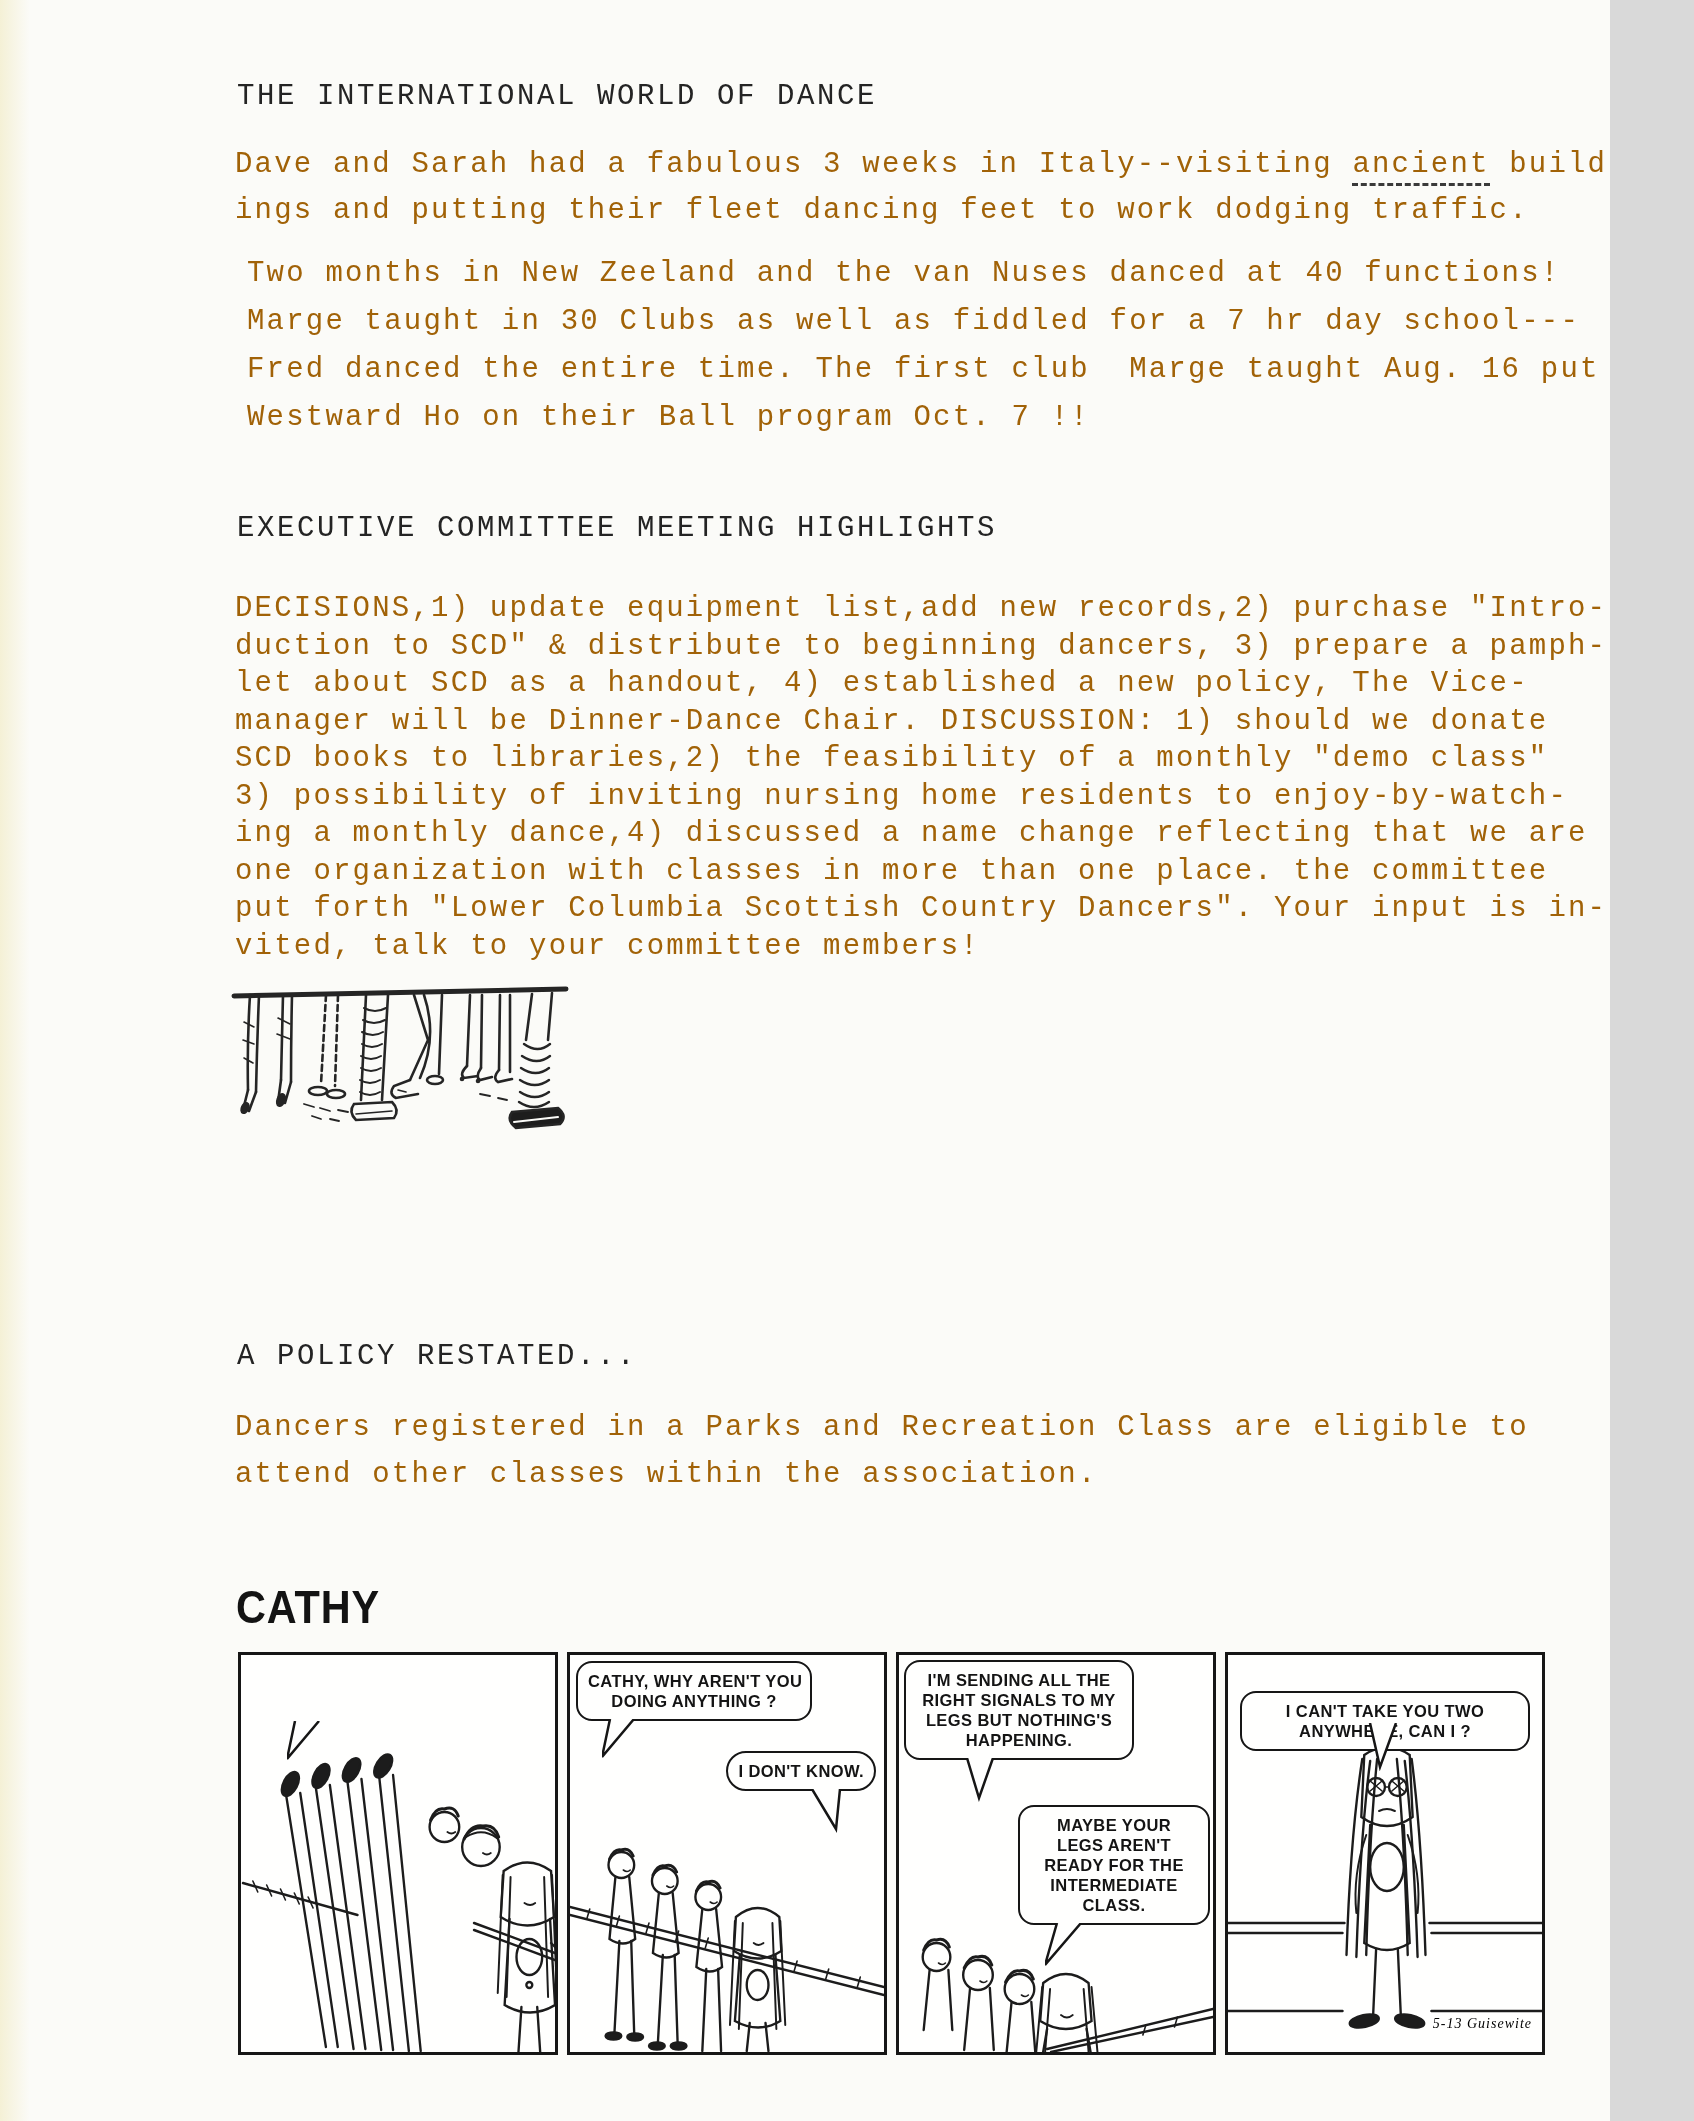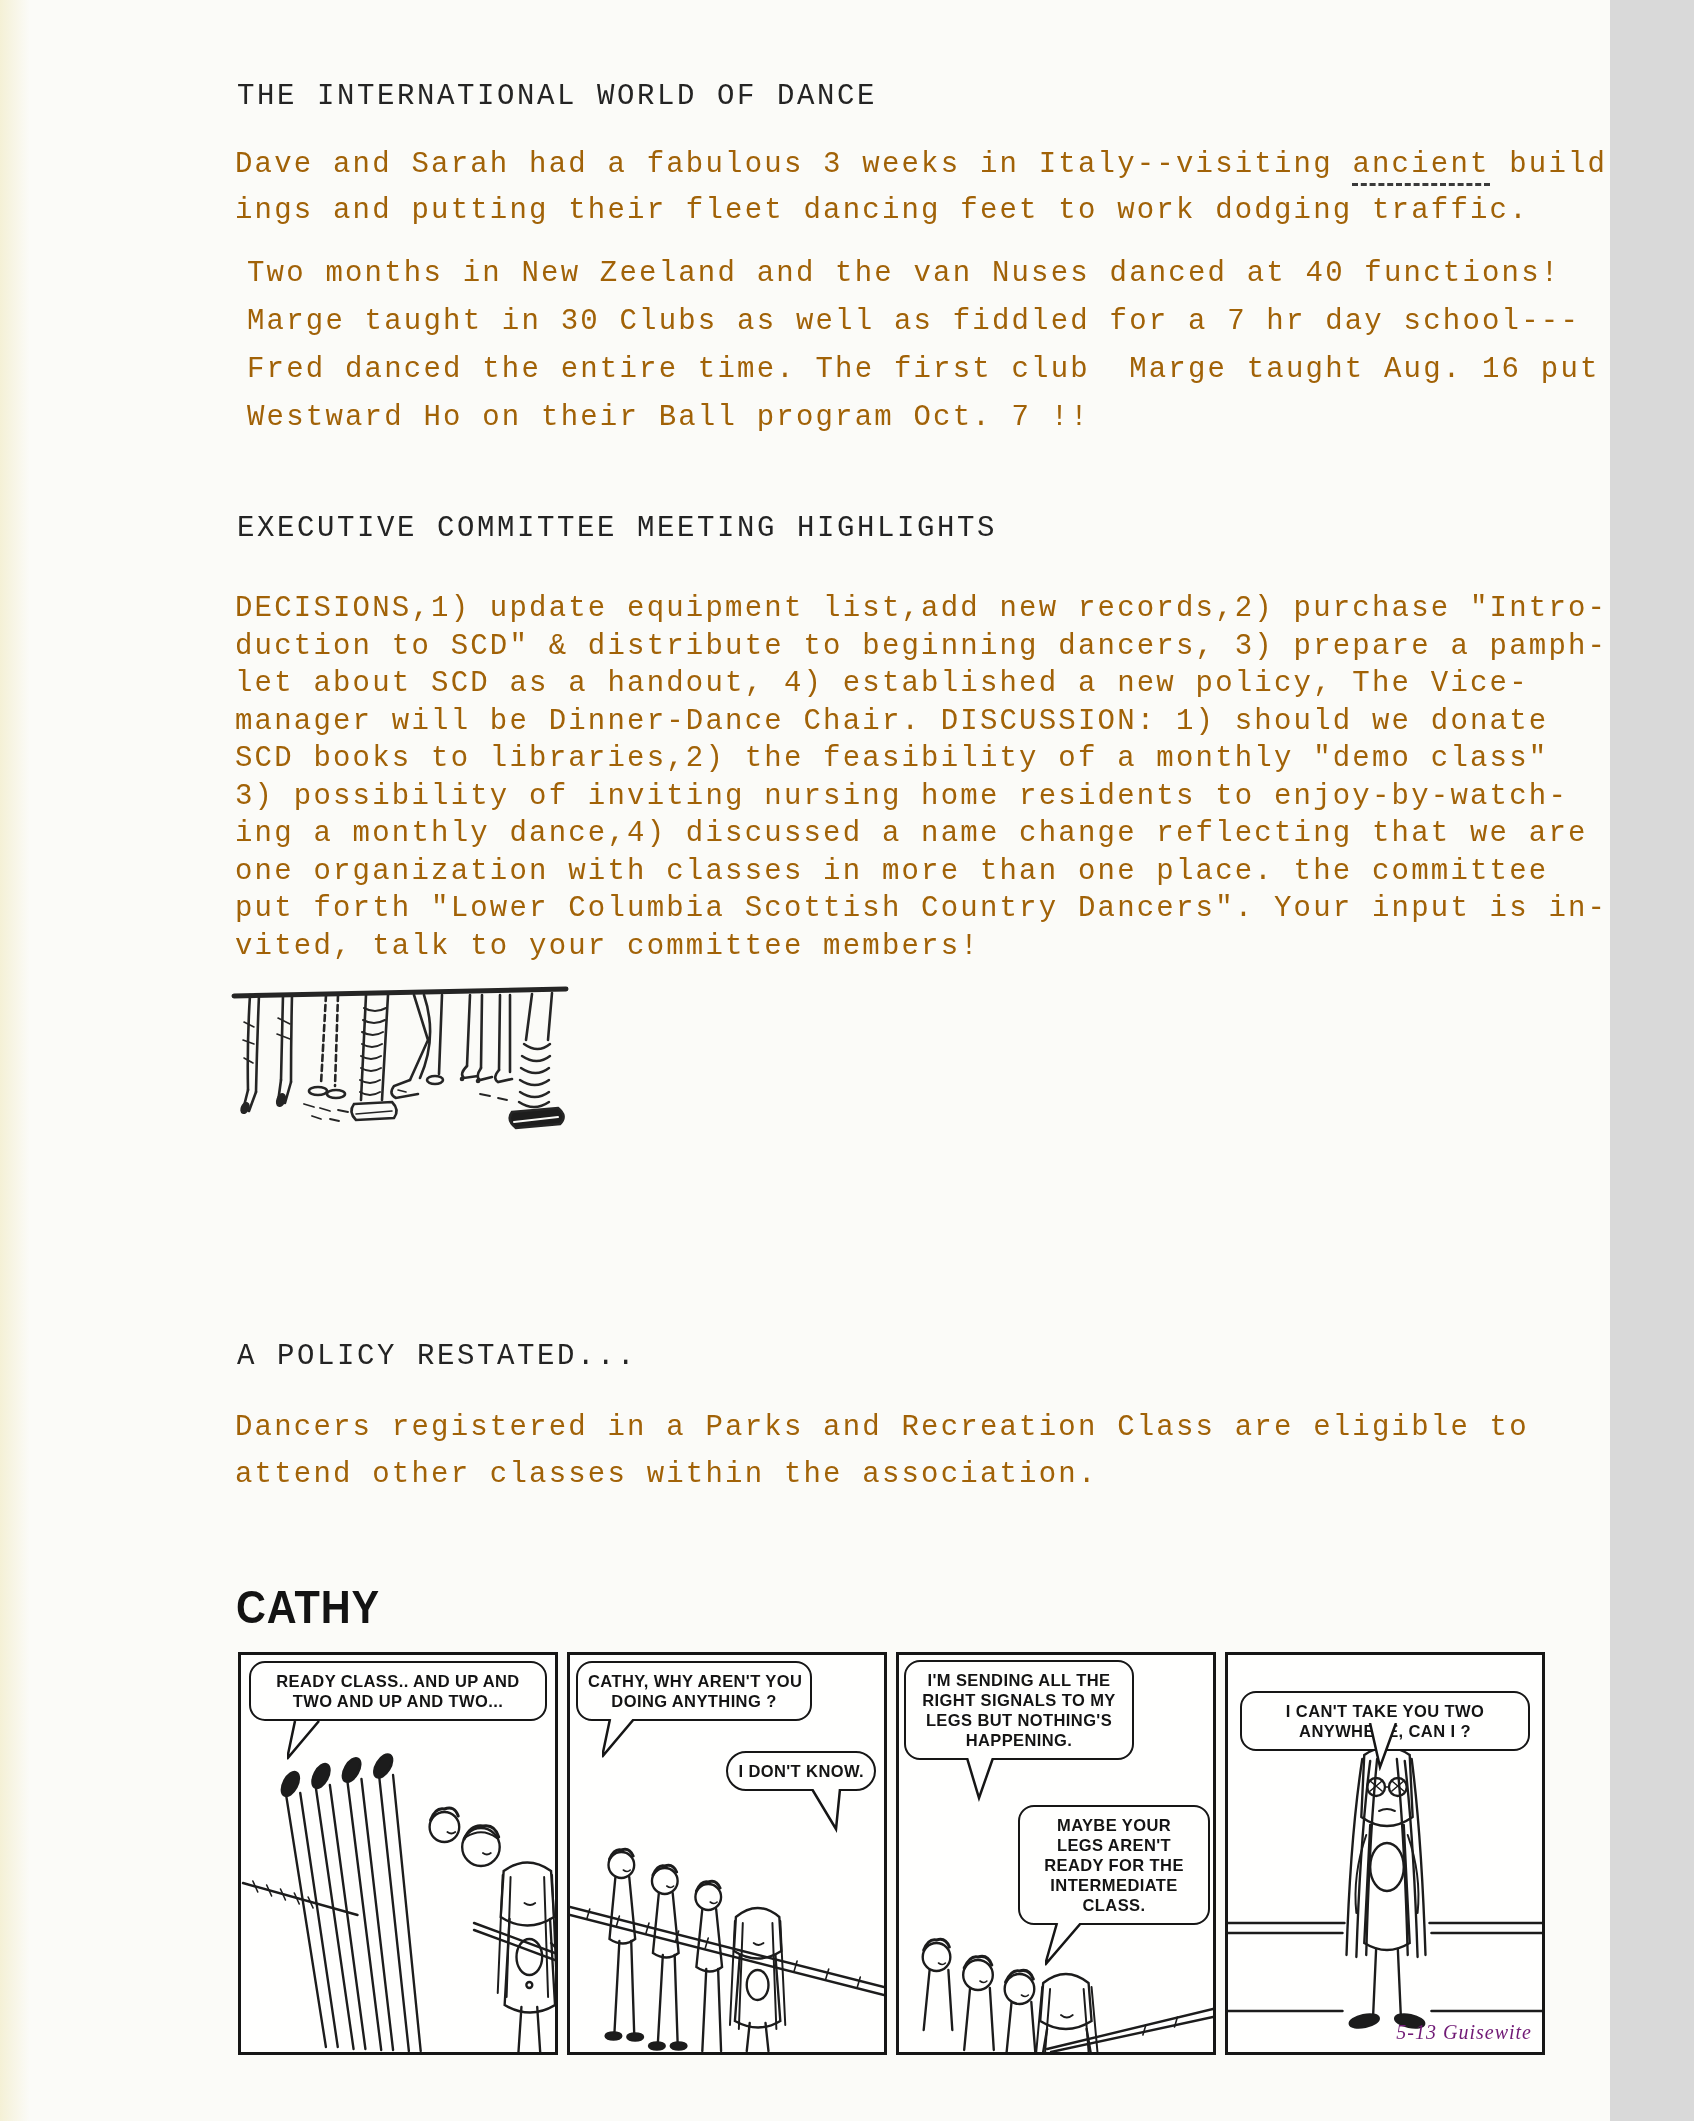--- a/index.html
+++ b/index.html
@@ -48,23 +48,23 @@
   .bubble{
     position:absolute;z-index:2;
     background:#fffffe;border:2.5px solid #161616;border-radius:16px;
     padding:8px 10px;
     font-family:"Liberation Sans",sans-serif;font-weight:700;
     font-size:16.5px;line-height:20px;letter-spacing:0.4px;
     white-space:pre;text-align:center;color:#141414;
   }
   .tail{position:absolute;z-index:3;}
   .sig{
-    position:absolute;right:10px;bottom:8px;z-index:2;
+    position:absolute;right:10px;bottom:20px;z-index:2;
     font-family:"Liberation Serif",serif;font-style:italic;
-    font-size:20px;letter-spacing:1px;color:#701a75;
+    font-size:14px;letter-spacing:1px;color:#000000;
   }
   .feet{position:absolute;left:228px;top:982px;}
 </style>
 </head>
 <body>
 
 <div class="page">
   <div class="scan-edge"></div>
 
   <div class="mono heading" style="left:237px;top:80px;">THE INTERNATIONAL WORLD OF DANCE</div>
@@ -169,22 +169,20 @@
           <path d="M265,220 l-5,118 M273,222 l-4,120 M315,220 l5,118 M307,222 l4,120" stroke-width="2"></path>
           <path d="M287,248 q6,4 11,0" stroke-width="1.8"></path>
           <path d="M272,264 l-5,86 q26,15 51,0 l-5,-86"></path>
           <ellipse cx="292" cy="302" rx="13" ry="18"></ellipse>
           <circle cx="292" cy="330" r="3"></circle>
           <path d="M236,268 L318,298 M236,275 L318,305"></path>
           <path d="M314,288 l4,4"></path>
           <path d="M284,352 l-3,45 M300,352 l3,45"></path>
         </g>
       </svg>
-      <div class="bubble" style="left:8px;right:8px;top:6px;">READY CLASS.. AND UP AND
-TWO AND UP AND TWO...</div>
       <svg class="tail" style="left:46px;top:66px;" width="36" height="42">
         <path d="M8,0 L0,38 L32,0" fill="#fffffe" stroke="#161616" stroke-width="2.5"></path>
       </svg>
     </div>
 
     <div class="panel">
       <svg class="art" viewBox="0 0 318 397" preserveAspectRatio="none">
         <g stroke="#1c1c1c" stroke-width="2.4" fill="none" stroke-linecap="round">
           <path d="M0,252 L318,332 M0,260 L318,340"></path>
           <path d="M20,254 l-3,10 M50,261 l-3,10 M80,268 l-3,10 M110,276 l-3,10 M140,283 l-3,10 M230,306 l-3,10 M262,314 l-3,10 M294,322 l-3,10" stroke-width="1.6"></path>

